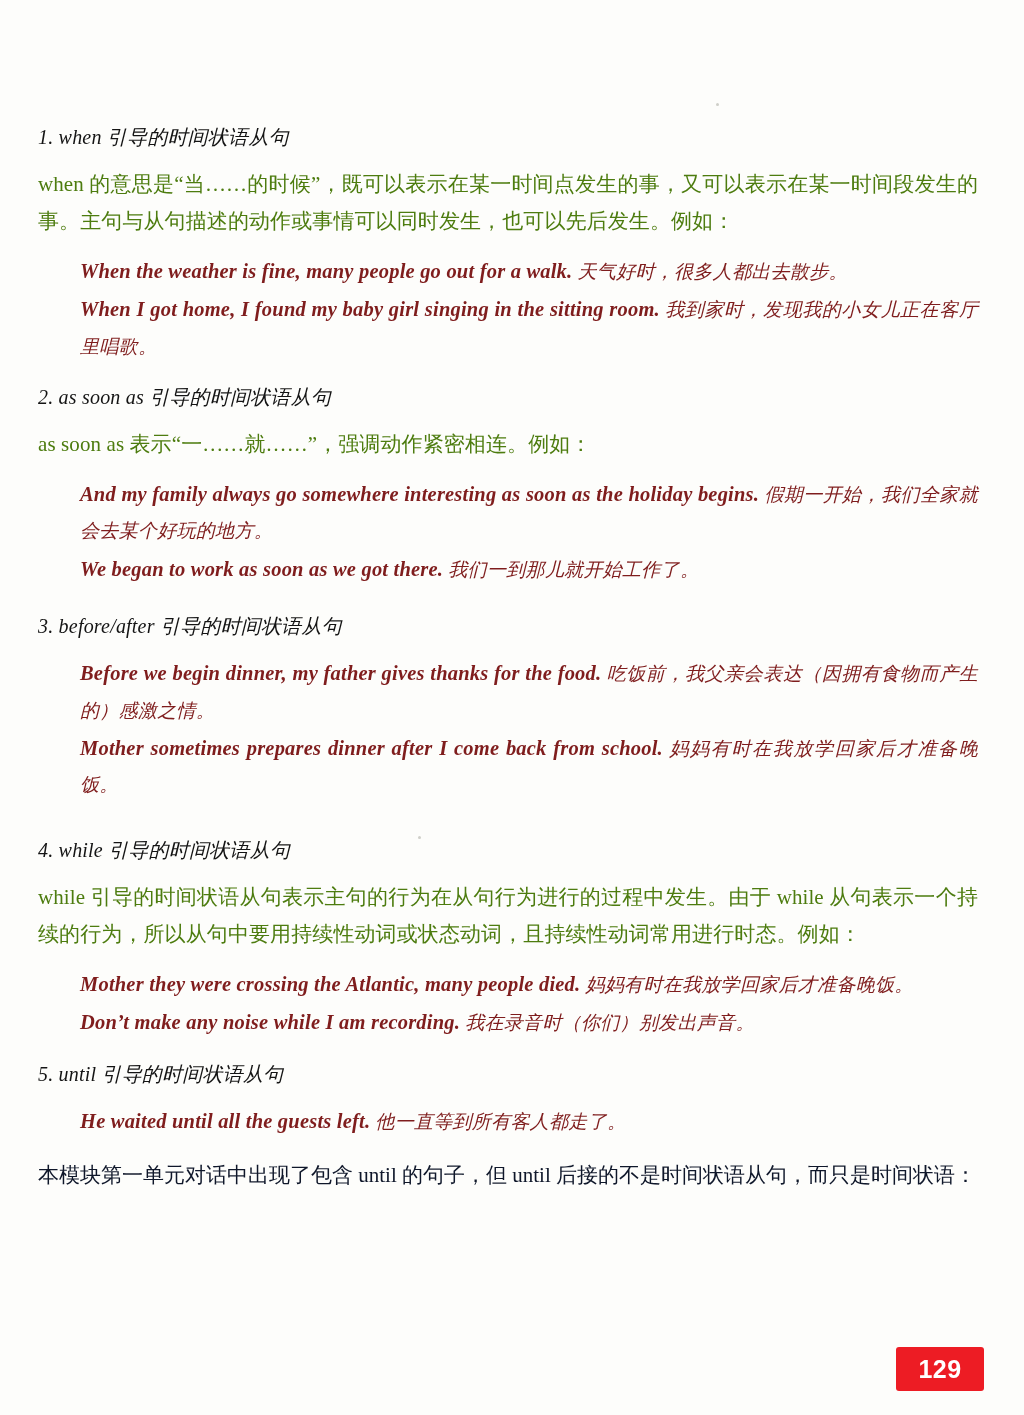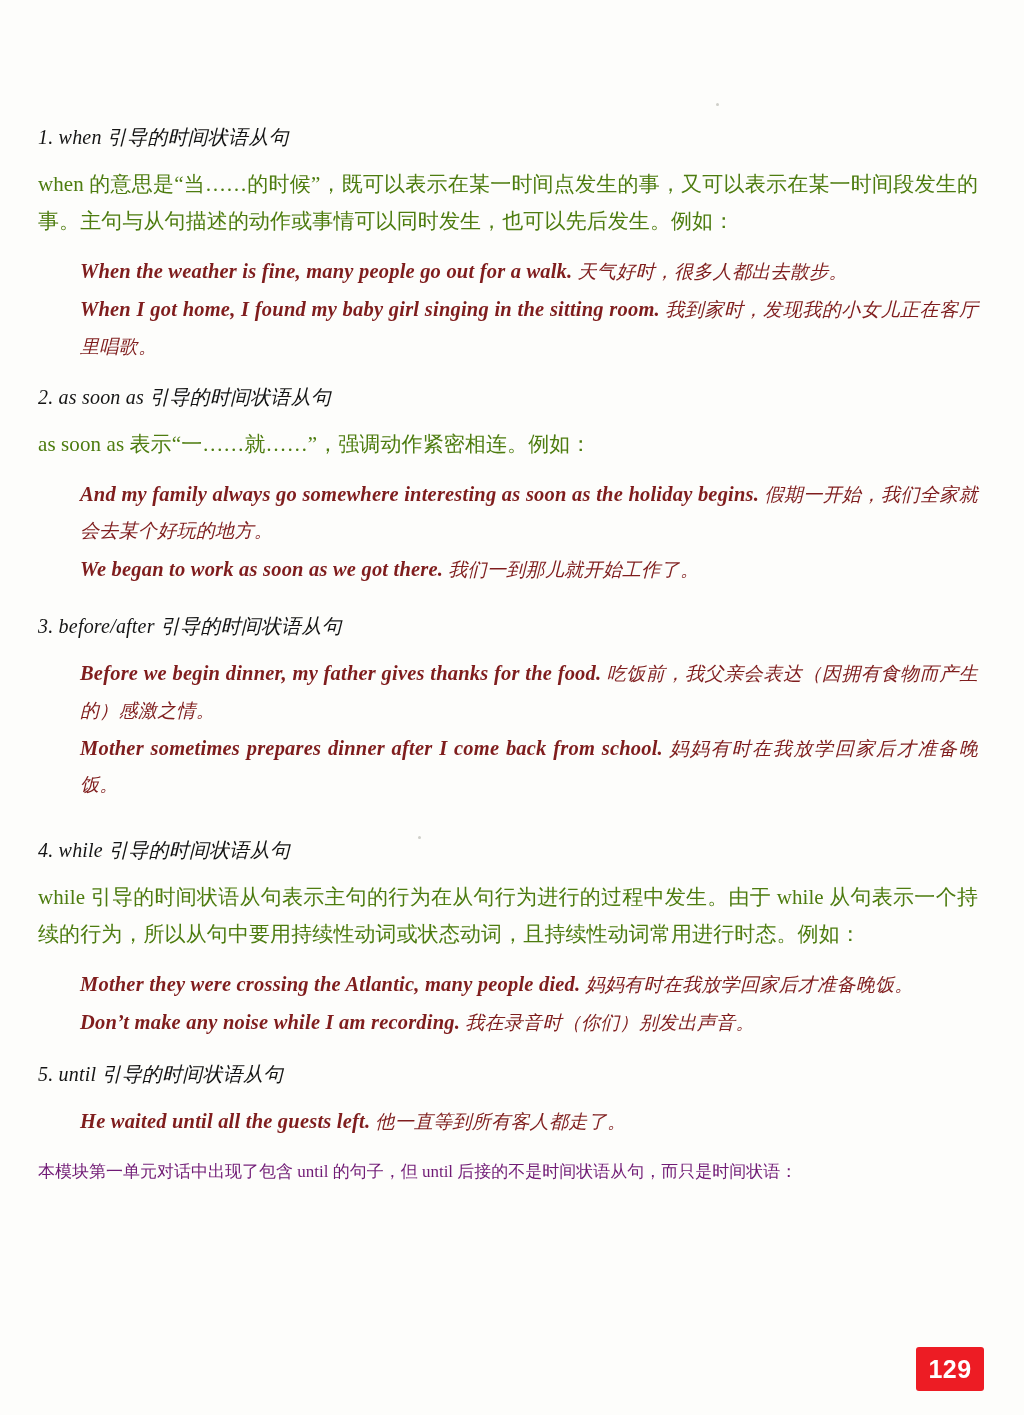--- a/index.html
+++ b/index.html
@@ -71,31 +71,31 @@
   .block {
     margin-bottom: 6px;
   }
   .gap-lg {
     height: 14px;
   }
   .gap-sm {
     height: 6px;
   }
   .closing {
-    font-size: 17px;
+    font-size: 21px;
     line-height: 1.78;
     margin: 4px 0 0 0;
     text-align: justify;
-    color: #701a75;
+    color: #0f172a;
   }
   .page-number-box {
     position: absolute;
     right: 40px;
     bottom: 24px;
-    width: 68px;
+    width: 88px;
     height: 44px;
     background: #ed1c24;
     border-radius: 3px;
     display: flex;
     align-items: center;
     justify-content: center;
   }
   .page-number {
     color: #ffffff;
     font-family: "Liberation Sans", sans-serif;

